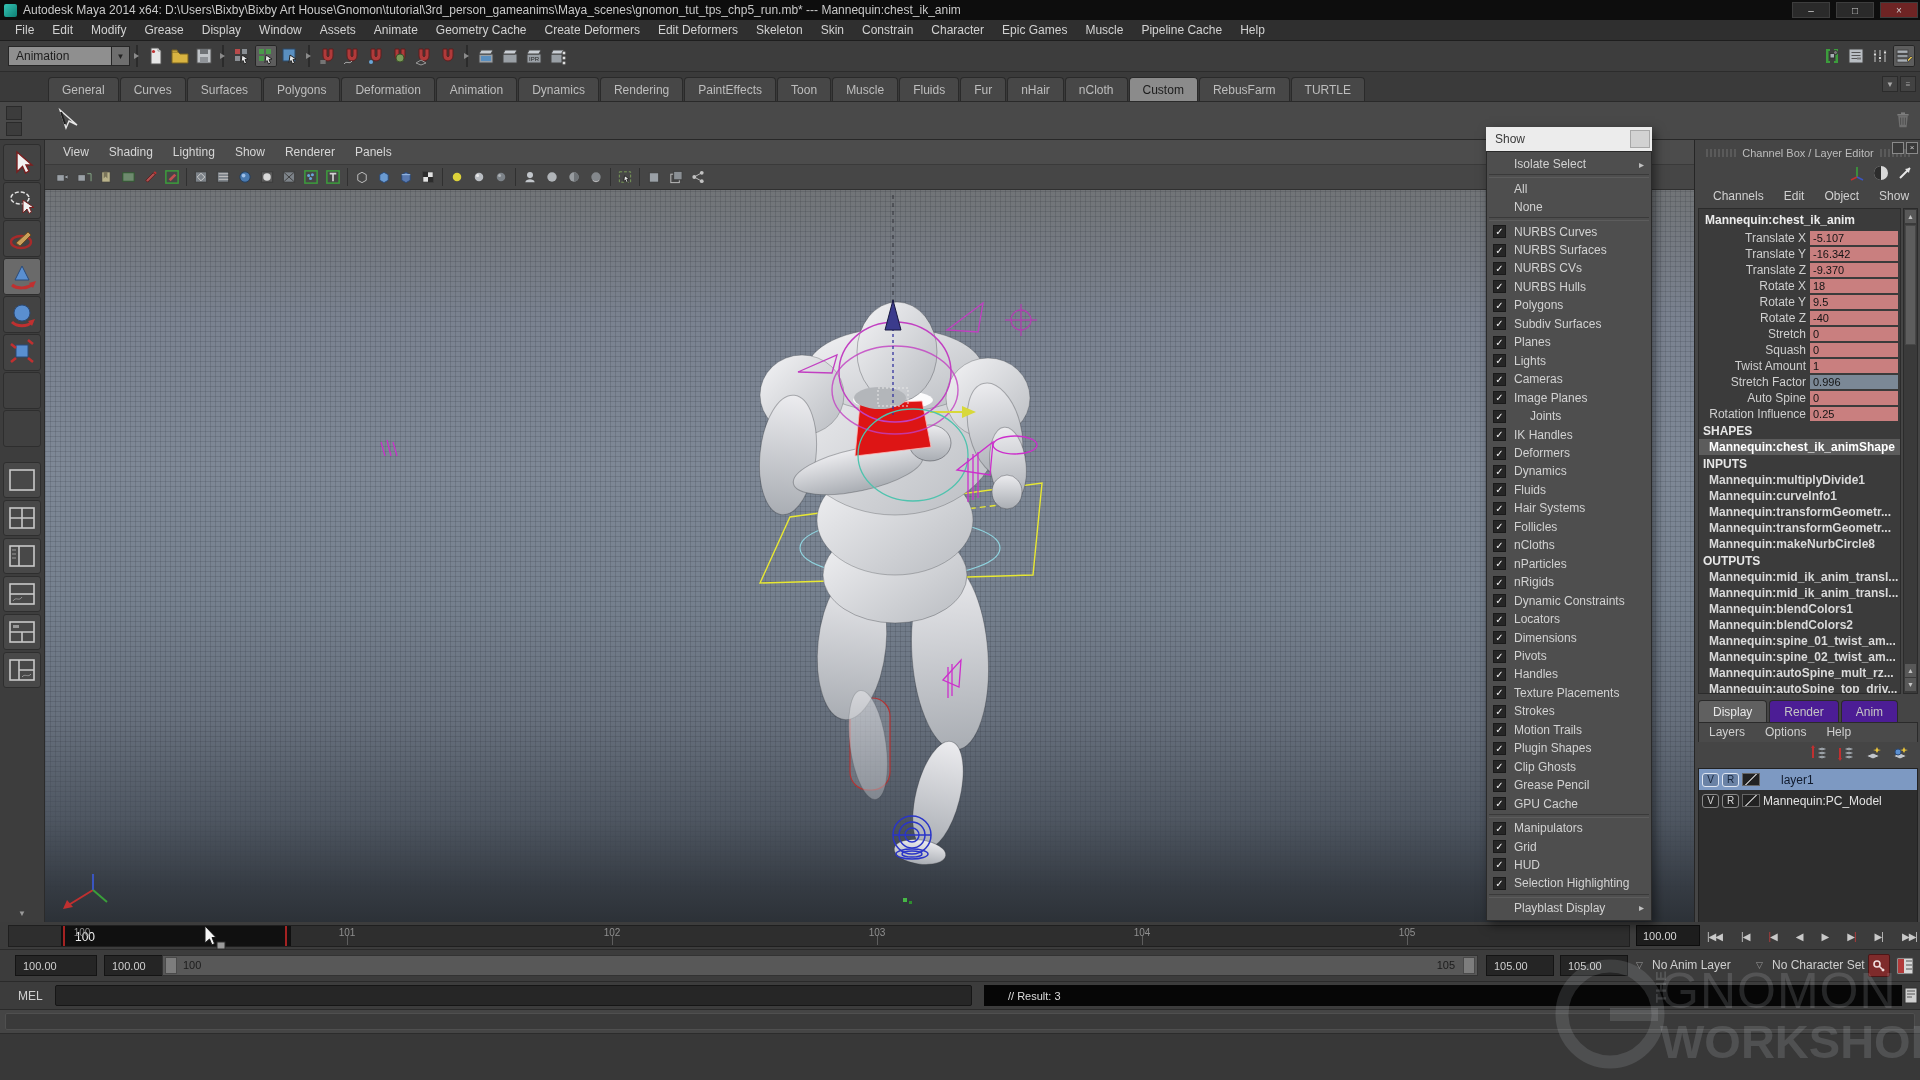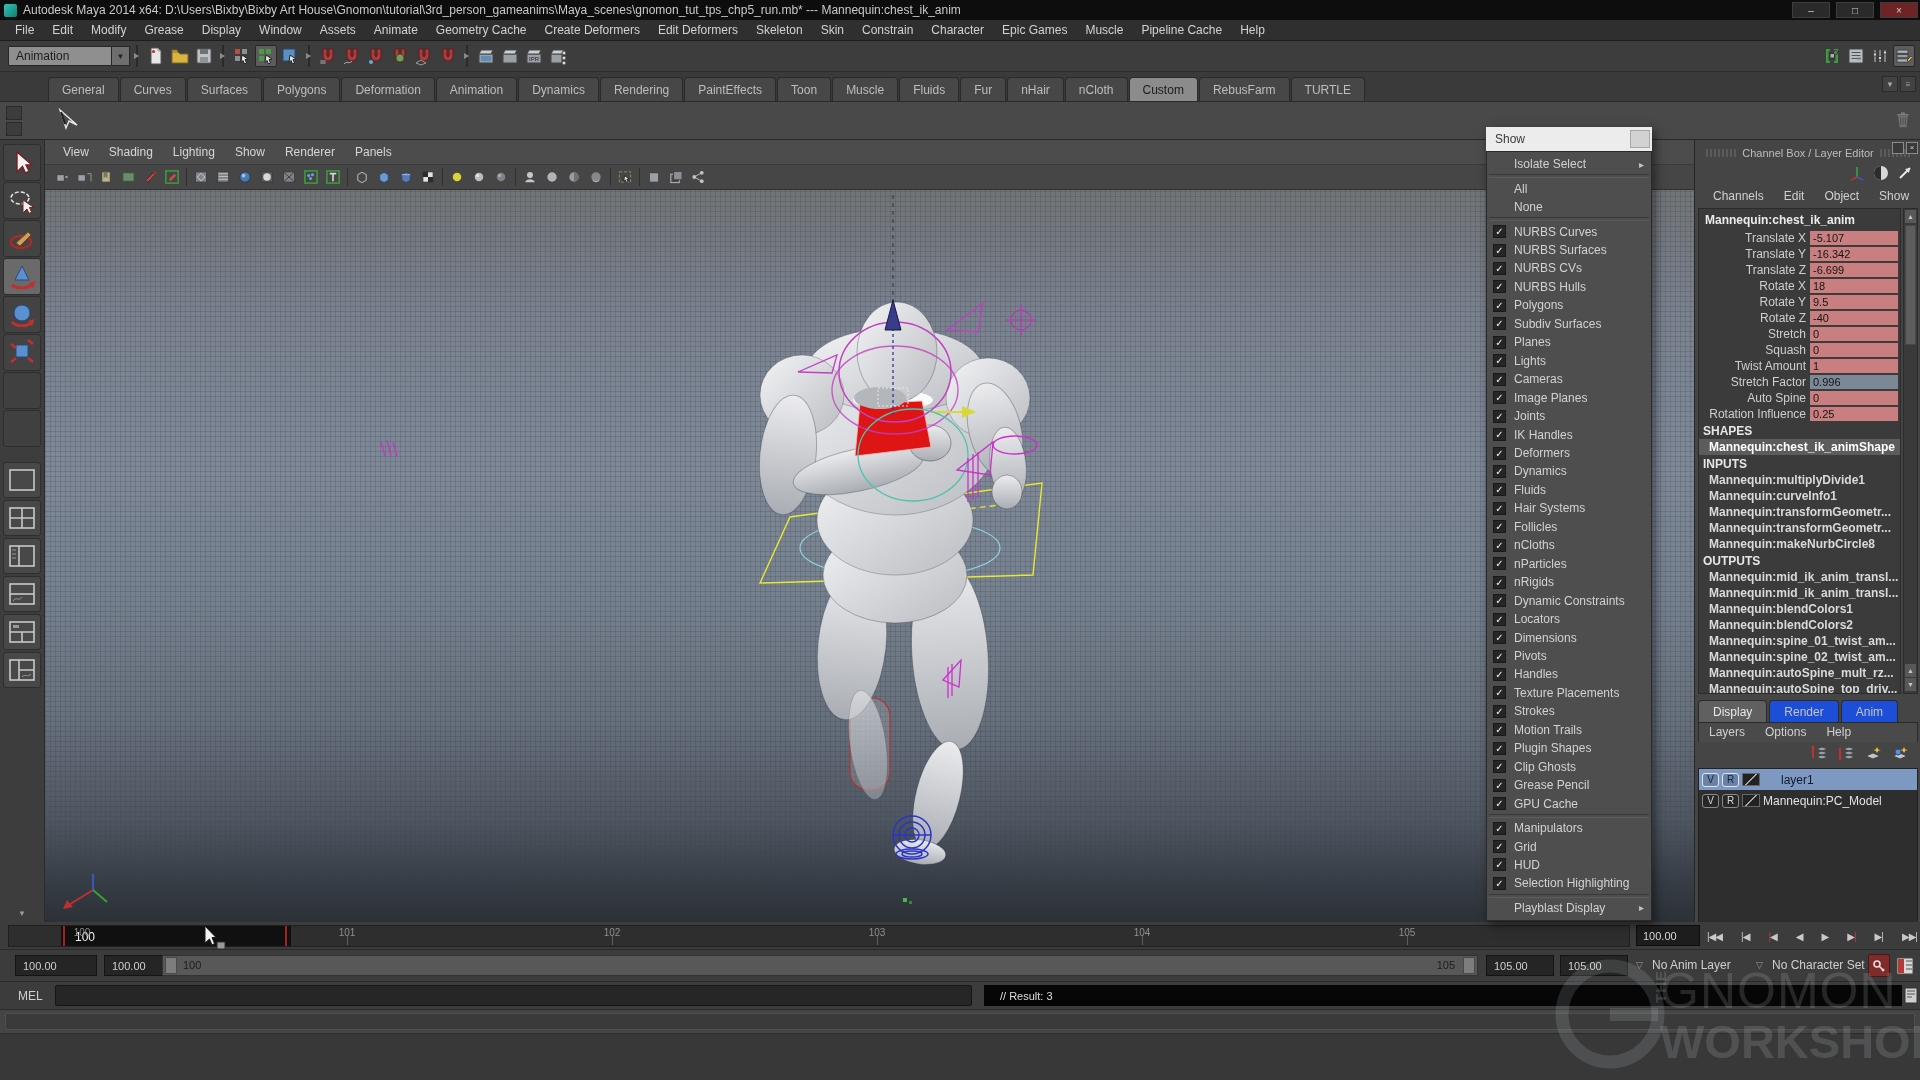--- a/index.html
+++ b/index.html
@@ -98,21 +98,21 @@
   .cval.keyed { background:#c97f7f; }
   .cval.plain { background:#7b8896; }
   .sectitle { color:#e6e6e6; font-weight:bold; font-size:12px; padding:2px 0 1px 4px; }
   .nodename { color:#dadada; font-weight:bold; font-size:12px; padding:1px 0 1px 10px; white-space:nowrap; overflow:hidden; }
   .nodename.selected { background:#5c5c5c; color:#ffffff; }
   .cbscroll { position:absolute; right:2px; top:68px; width:15px; height:486px; background:#3a3a3a; border:1px solid #2b2b2b; }
   .sbbtn { position:absolute; left:1px; width:11px; height:13px; background:#585858; color:#c5c5c5; font-size:7px; text-align:center; line-height:13px; }
   .sbthumb { position:absolute; left:1px; top:16px; width:11px; height:120px; background:#5d5d5d; border:1px solid #474747; }
 
   .letabs { position:absolute; left:3px; top:560px; display:flex; }
-  .letab { height:22px; padding:0 14px; font-size:12px; color:#c4c4c4; background:#1d4ed8; border:1px solid #2a2a2a; border-bottom:none; border-radius:4px 4px 0 0; display:flex; align-items:center; margin-right:2px; }
+  .letab { height:22px; padding:0 14px; font-size:12px; color:#c4c4c4; background:#4c1d95; border:1px solid #2a2a2a; border-bottom:none; border-radius:4px 4px 0 0; display:flex; align-items:center; margin-right:2px; }
   .letab.active { background:#606060; color:#e8e8e8; }
   .lemenu { position:absolute; left:3px; top:582px; width:220px; height:20px; display:flex; background:#4a4a4a; border:1px solid #2a2a2a; border-bottom:none; }
   .lemenu span { padding:0 10px; color:#d0d0d0; font-size:12px; line-height:19px; }
   .leicons { position:absolute; right:10px; top:604px; display:flex; gap:7px; }
   .leicons svg { width:20px; height:18px; }
   .lelist { position:absolute; left:3px; top:628px; width:220px; height:276px; background:#2e2e2e; border:1px solid #222; }
   .lerow { height:21px; display:flex; align-items:center; padding-left:3px; gap:3px; }
   .lerow.selected { background:#7d99c2; }
   .vrbtn { width:17px; height:14px; border:1px solid #8a8a8a; border-radius:3px; color:#d6d6d6; font-size:10px; line-height:12px; text-align:center; background:rgba(0,0,0,.15); }
   .lerow.selected .vrbtn { border-color:#dfe6f2; color:#16243a; }
@@ -145,21 +145,21 @@
   .rlabel { position:absolute; top:3px; font-size:11px; color:#1c1c1c; }
   .ddarrow { position:absolute; top:10px; color:#9a9a9a; font-size:9px; }
   .ddlabel { position:absolute; top:8px; color:#cfcfcf; font-size:12px; white-space:nowrap; }
   .keybtn { position:absolute; left:1868px; top:4px; width:22px; height:23px; background:#7e2b2b; border:1px solid #4c1616; border-radius:2px; display:flex; align-items:center; justify-content:center; }
   .sumbtn { position:absolute; left:1894px; top:4px; width:22px; height:23px; display:flex; align-items:center; justify-content:center; }
 
   
   .melrow { position:absolute; left:0; top:982px; width:1920px; height:28px; background:#3c3c3c; border-bottom:1px solid #2a2a2a; }
   .mellabel { position:absolute; left:18px; top:7px; color:#cfcfcf; font-size:12px; }
   .melinput { position:absolute; left:55px; top:3px; width:917px; height:21px; background:#262626; border:1px solid #161616; border-radius:2px; color:#ddd; font-size:11px; padding-left:6px; }
-  .melresult { position:absolute; left:984px; top:3px; width:918px; height:21px; background:#060606; color:#dedede; font-size:11px; display:flex; align-items:center; padding-left:16px; }
+  .melresult { position:absolute; left:984px; top:3px; width:918px; height:21px; background:#060606; color:#dedede; font-size:11px; display:flex; align-items:center; padding-left:24px; }
   .melico { position:absolute; left:1904px; top:4px; width:14px; height:19px; }
 
   .helpline { position:absolute; left:0; top:1010px; width:1920px; height:24px; background:#454545; border-bottom:1px solid #2c2c2c; }
   .helpfield { position:absolute; left:5px; top:3px; width:1910px; height:17px; background:#3a3a3a; border:1px solid #4f4f4f; border-radius:2px; }
   .bottomfill { position:absolute; left:0; top:1034px; width:1920px; height:46px; background:#383838; }
 
   
   .watermark { position:absolute; left:1548px; top:948px; width:372px; height:132px; z-index:60; pointer-events:none; opacity:.8; }
   .wm-g { position:absolute; left:0; top:0; }
   .wm-the { position:absolute; left:96px; top:30px; color:rgba(210,214,220,.22); font-size:15px; font-weight:bold; transform:rotate(-90deg); letter-spacing:1px; }
@@ -846,21 +846,21 @@
         <div class="smitem">
           <span class="smcheck">✓</span>
           <span class="lbl" style="margin-left: 8px;">Cameras</span>
         </div>
         <div class="smitem">
           <span class="smcheck">✓</span>
           <span class="lbl" style="margin-left: 8px;">Image Planes</span>
         </div>
         <div class="smitem">
           <span class="smcheck">✓</span>
-          <span class="lbl" style="margin-left: 8px;">Joints</span>
+          <span class="lbl" style="margin-left: 24px;">Joints</span>
         </div>
         <div class="smitem">
           <span class="smcheck">✓</span>
           <span class="lbl" style="margin-left: 8px;">IK Handles</span>
         </div>
         <div class="smitem">
           <span class="smcheck">✓</span>
           <span class="lbl" style="margin-left: 8px;">Deformers</span>
         </div>
         <div class="smitem">
@@ -1000,21 +1000,21 @@
         <div class="chanrow">
           <span class="clabel">Translate X</span>
           <div class="cval keyed">-5.107</div>
         </div>
         <div class="chanrow">
           <span class="clabel">Translate Y</span>
           <div class="cval keyed">-16.342</div>
         </div>
         <div class="chanrow">
           <span class="clabel">Translate Z</span>
-          <div class="cval keyed">-6.699</div>
+          <div class="cval keyed">-9.370</div>
         </div>
         <div class="chanrow">
           <span class="clabel">Rotate X</span>
           <div class="cval keyed">18</div>
         </div>
         <div class="chanrow">
           <span class="clabel">Rotate Y</span>
           <div class="cval keyed">9.5</div>
         </div>
         <div class="chanrow">

